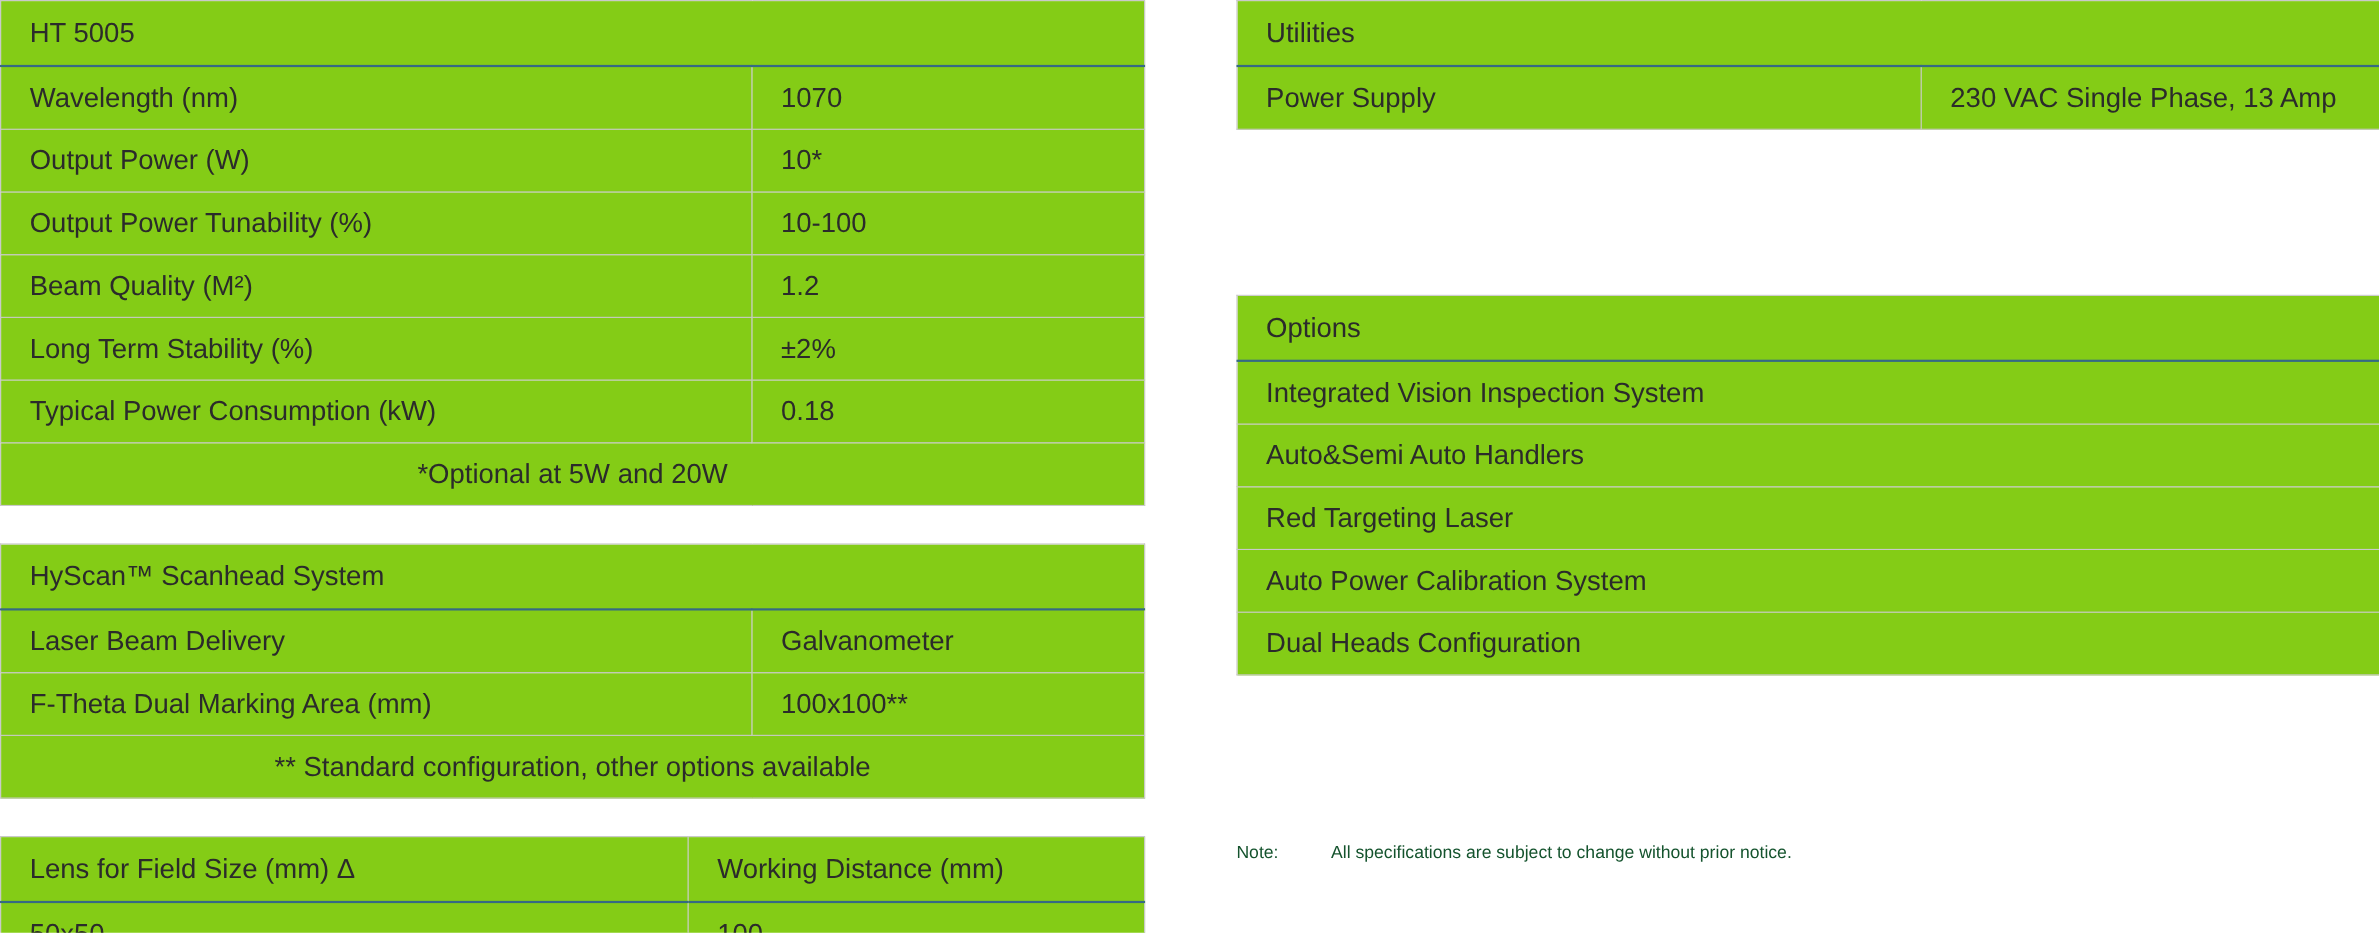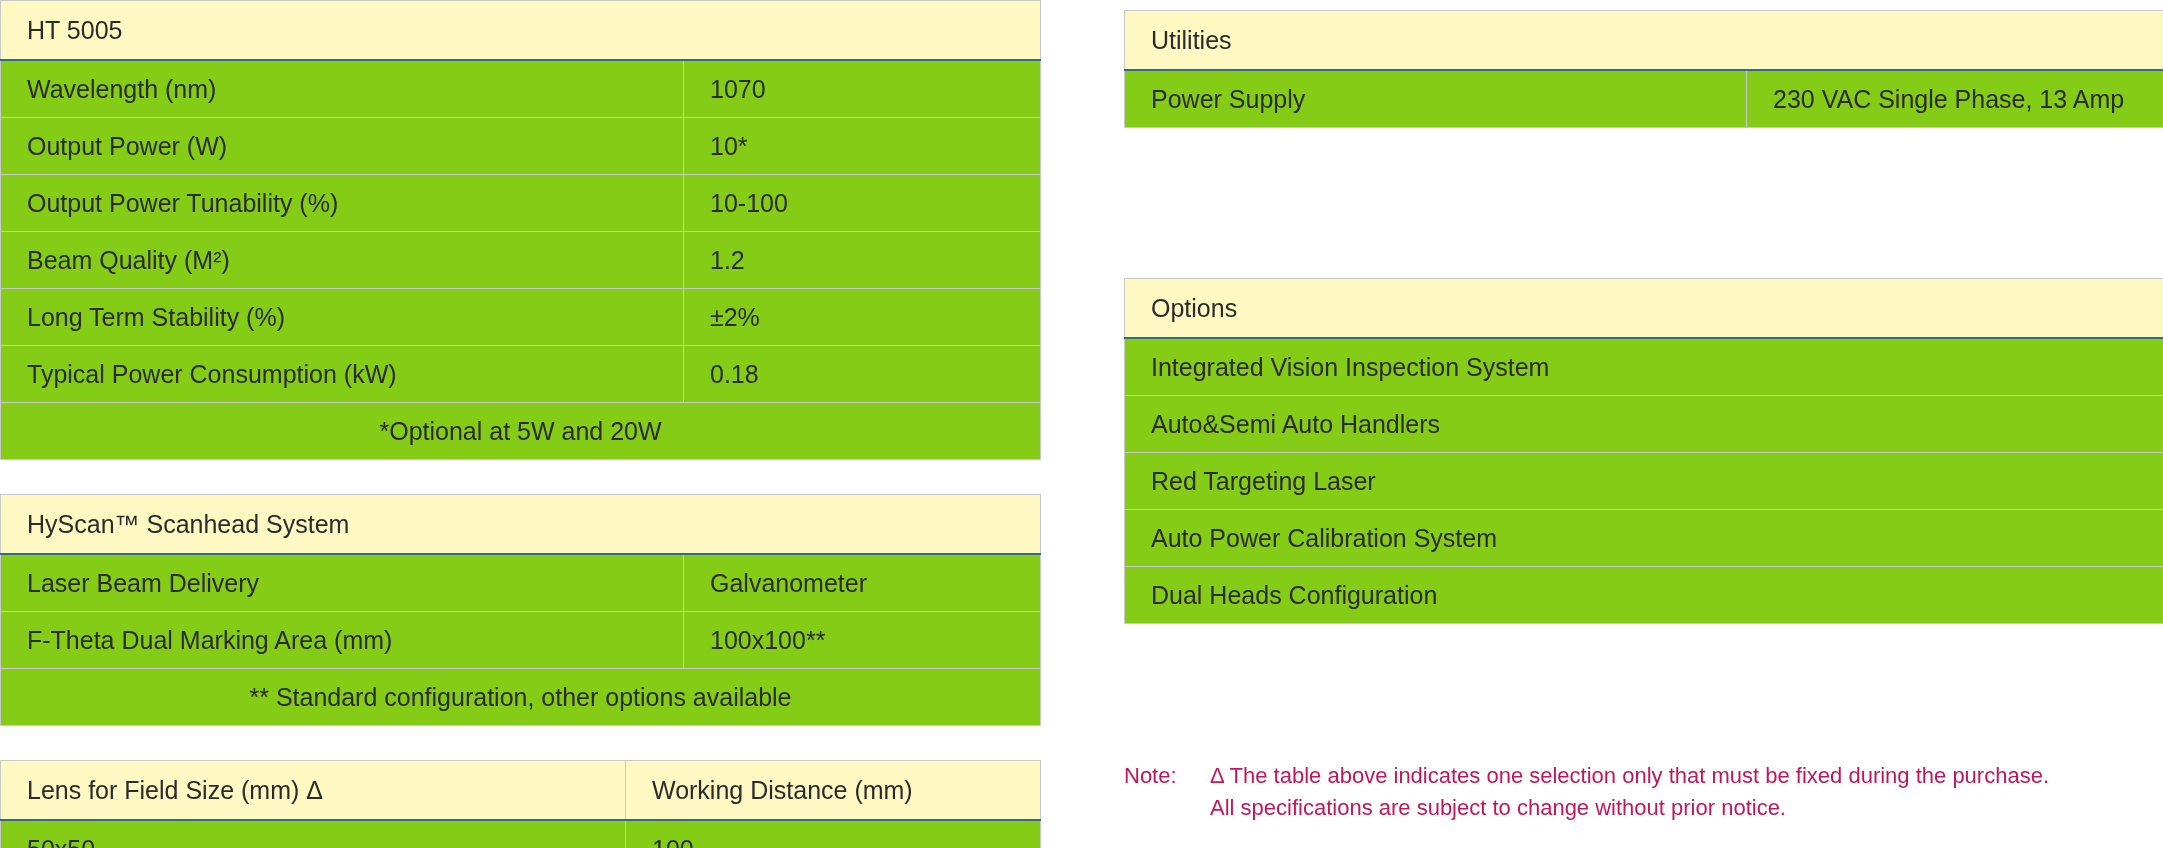--- a/index.html
+++ b/index.html
@@ -22,21 +22,21 @@
   }
   .col-left {
     position: absolute;
     left: 0px;
     top: 0px;
     width: 1040px;
   }
   .col-right {
     position: absolute;
     left: 1124px;
-    top: 10px;
+    top: 0px;
     width: 958px;
   }
 
   
   .spec-table {
     width: 100%;
     border-collapse: collapse;
     table-layout: fixed;
     margin-bottom: 34px;
   }
@@ -46,21 +46,21 @@
     padding: 0 26px;
     height: 56px;
     font-size: 25px;
     font-weight: normal;
     color: #2b2b2b;
     vertical-align: middle;
     text-align: left;
     background: #84cc16;
   }
   .hdr td, .hdr th {
-    background: #fef9c3;
+    background: #84cc16;
     border-bottom: 2px solid #356a84;
     height: 58px;
   }
   .val {
     text-align: center;
   }
   .note-row td {
     text-align: center;
   }
 
@@ -79,23 +79,23 @@
 
   .gap-a { height: 116px; }
 
   
   .note {
     position: absolute;
     left: 1124px;
     top: 760px;
     width: 1039px;
     display: flex;
-    font-size: 22px;
+    font-size: 16px;
     line-height: 32px;
-    color: #be185d;
+    color: #14532d;
   }
   .note-label {
     width: 86px;
     flex: 0 0 86px;
   }
   .note-body {
     flex: 1 1 auto;
   }
   .note-body div { white-space: nowrap; }
 </style>
@@ -231,18 +231,17 @@
           <td>Dual Heads Configuration</td>
         </tr>
       </tbody>
     </table>
 
   </div>
 
   <div class="note">
     <div class="note-label">Note:</div>
     <div class="note-body">
-      <div>Δ The table above indicates one selection only that must be fixed during the purchase.</div>
       <div>All specifications are subject to change without prior notice.</div>
     </div>
   </div>
 
 </div>
 
 </body></html>

